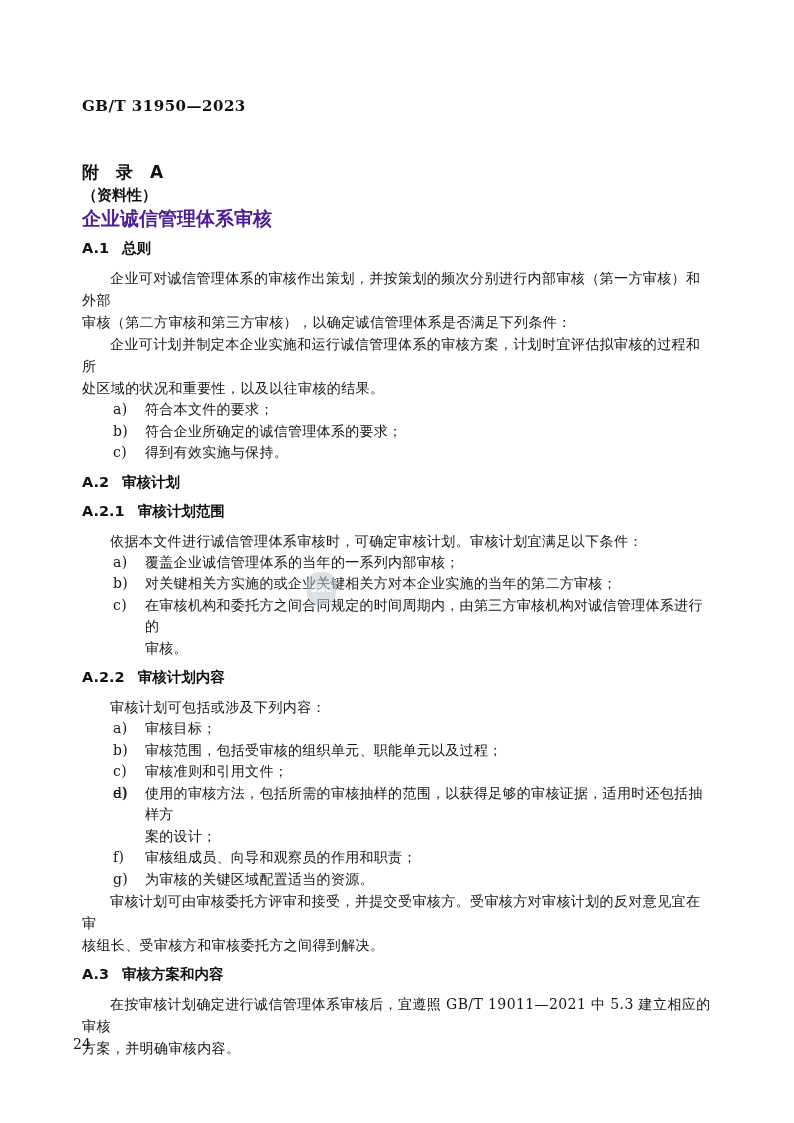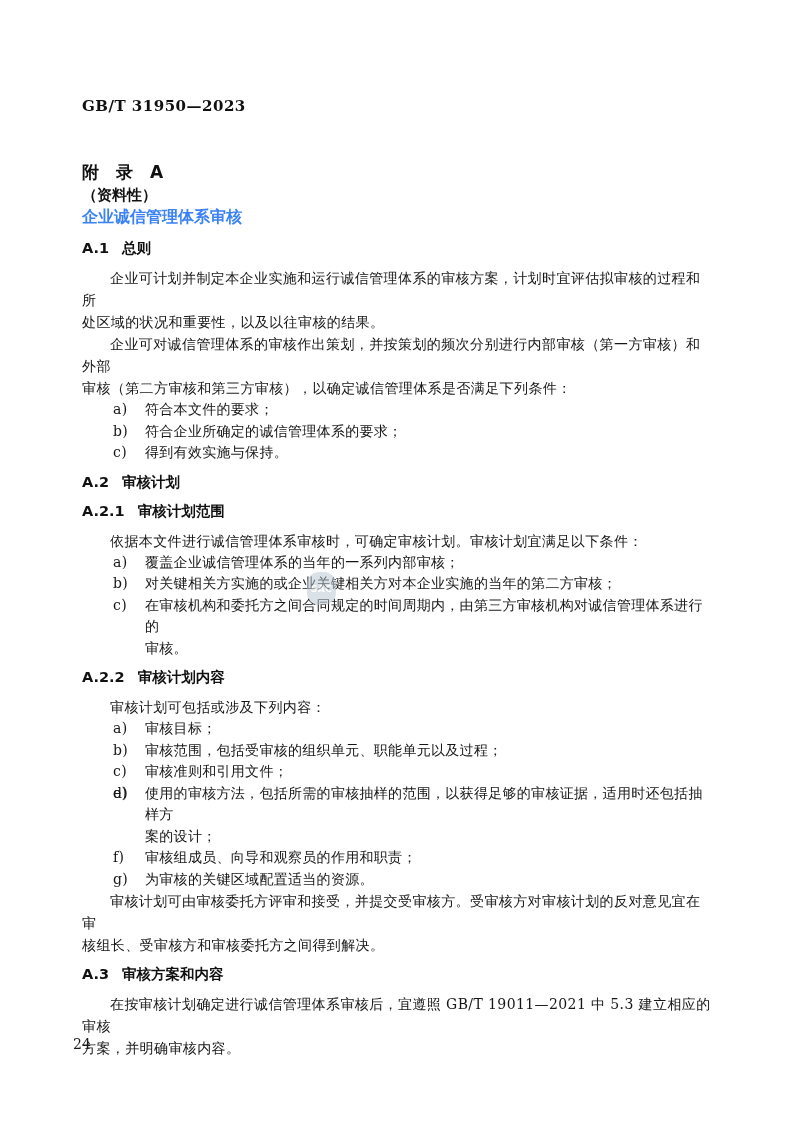--- a/index.html
+++ b/index.html
@@ -24,22 +24,22 @@
   .title-block{margin-top:46px;margin-bottom:2px;}
   .title-main{
     font-family:"DejaVu Sans","Liberation Sans",sans-serif;
     font-weight:bold;font-size:17px;line-height:23px;color:#111;
   }
   .title-sub{
     font-family:"DejaVu Sans","Liberation Sans",sans-serif;
     font-weight:bold;font-size:15px;line-height:23px;color:#111;
   }
   .title-subject{
-    font-family:Liberation Mono, monospace;
-    font-weight:bold;font-size:16px;line-height:23px;color:#3b82f6;
+    font-family:Liberation Sans, sans-serif;
+    font-weight:bold;font-size:19px;line-height:23px;color:#4c1d95;
   }
   .heading{
     font-family:"DejaVu Sans","Liberation Sans",sans-serif;
     font-weight:bold;font-size:14.5px;line-height:20px;
     margin:8px 0 9px;color:#111;
   }
   .heading .hnum{margin-right:13px;}
   .para{
     font-size:14px;line-height:22px;
     text-indent:2em;white-space:pre-line;
@@ -75,24 +75,24 @@
 <div class="page">
   <div class="content">
     <div class="doc-header">GB/T 31950—2023</div>
     <div class="title-block">
       <div class="title-main">附　录　A</div>
       <div class="title-sub">（资料性）</div>
       <div class="title-subject">企业诚信管理体系审核</div>
     </div>
     <div>
         <div class="heading clause"><span class="hnum">A.1</span><span class="htitle">总则</span></div>
+        <div class="para">企业可对诚信管理体系的审核作出策划，并按策划的频次分别进行内部审核（第一方审核）和外部
+审核（第二方审核和第三方审核），以确定诚信管理体系是否满足下列条件：</div>
         <div class="para">企业可计划并制定本企业实施和运行诚信管理体系的审核方案，计划时宜评估拟审核的过程和所
 处区域的状况和重要性，以及以往审核的结果。</div>
-        <div class="para">企业可对诚信管理体系的审核作出策划，并按策划的频次分别进行内部审核（第一方审核）和外部
-审核（第二方审核和第三方审核），以确定诚信管理体系是否满足下列条件：</div>
         <div class="list-item"><span class="ilabel">a)</span><span class="itext">符合本文件的要求；</span></div>
         <div class="list-item"><span class="ilabel">b)</span><span class="itext">符合企业所确定的诚信管理体系的要求；</span></div>
         <div class="list-item"><span class="ilabel">c)</span><span class="itext">得到有效实施与保持。</span></div>
         <div class="heading clause"><span class="hnum">A.2</span><span class="htitle">审核计划</span></div>
         <div class="heading subclause"><span class="hnum">A.2.1</span><span class="htitle">审核计划范围</span></div>
         <div class="para">依据本文件进行诚信管理体系审核时，可确定审核计划。审核计划宜满足以下条件：</div>
         <div class="list-item"><span class="ilabel">a)</span><span class="itext">覆盖企业诚信管理体系的当年的一系列内部审核；</span></div>
         <div class="list-item"><span class="ilabel">b)</span><span class="itext">对关键相关方实施的或企业关键相关方对本企业实施的当年的第二方审核；</span></div>
         <div class="list-item"><span class="ilabel">c)</span><span class="itext">在审核机构和委托方之间合同规定的时间周期内，由第三方审核机构对诚信管理体系进行的
 审核。</span></div>

